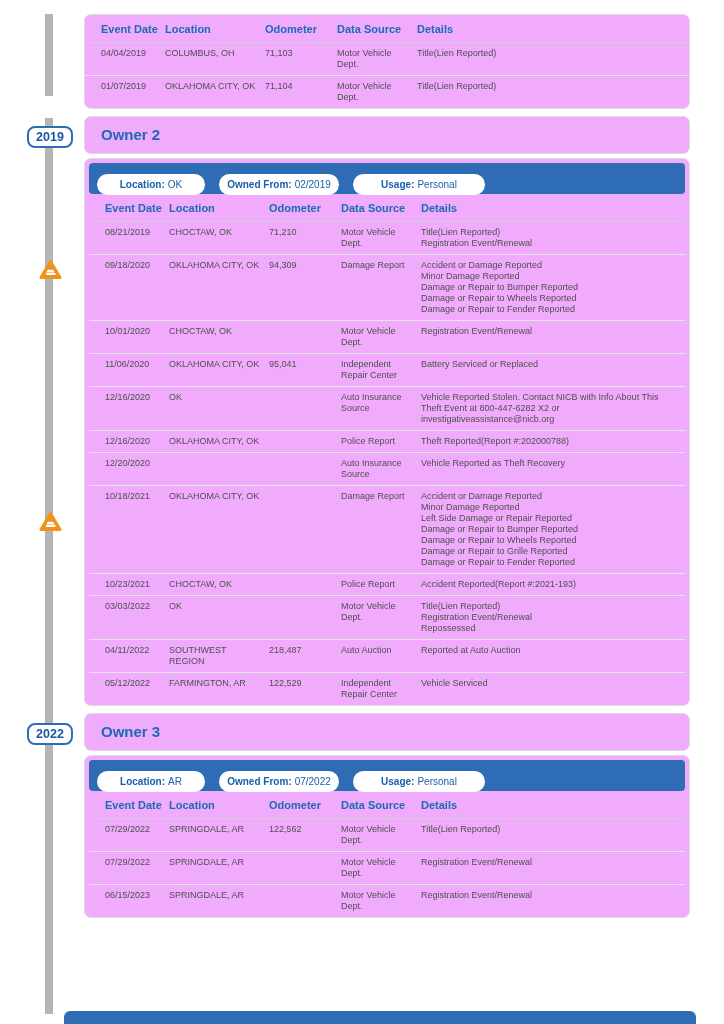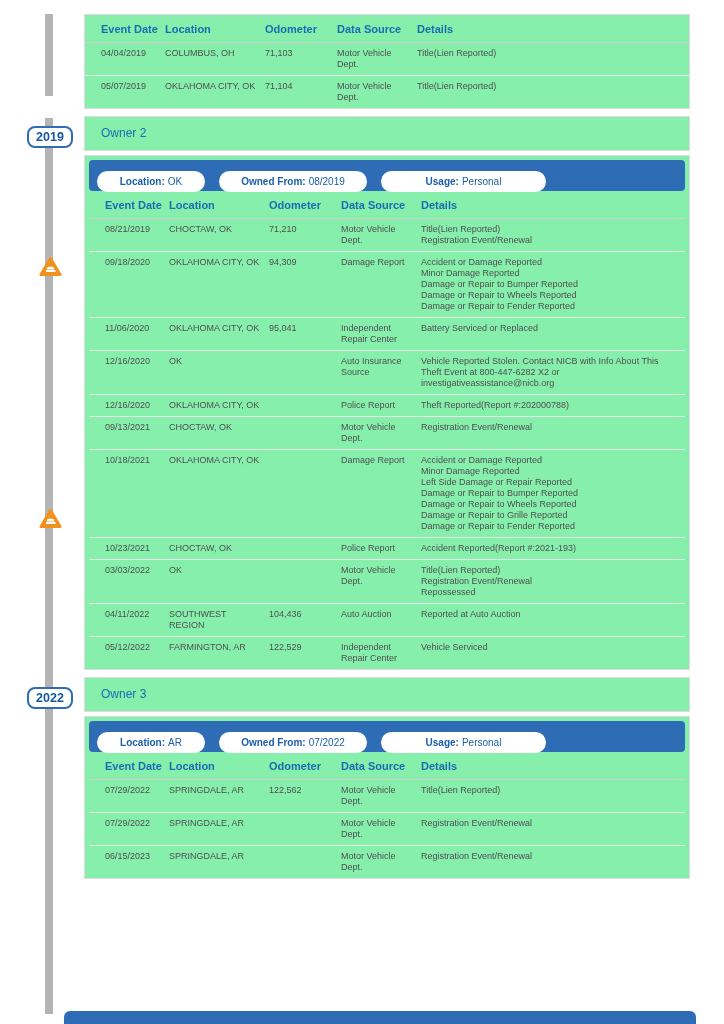--- a/index.html
+++ b/index.html
@@ -15,40 +15,40 @@
   .year-badge {
     position:absolute; left:-57px; top:10px; width:46px; height:22px;
     background:#fff; border:2px solid #2e6db5; border-radius:8px;
     color:#14589e; font-weight:bold; font-size:12.5px;
     display:flex; align-items:center; justify-content:center; z-index:3;
   }
   .warn { position:absolute; left:-46px; width:23px; height:21px; z-index:3; }
   
   .content { position:absolute; left:84px; top:0; width:606px; }
   .card {
-    background:#86efac; border:1px solid #dcdcdc; border-radius:0;
+    background:#f0abfc; border:1px solid #dcdcdc; border-radius:7px;
   }
   .card.table-card { margin-top:14px; }
   .section { position:relative; margin-top:7px; }
   .title-card { padding:9px 16px 10px; margin-bottom:4px; }
-  .owner-title { color:#1d6bb5; font-size:12px; font-weight:normal; }
+  .owner-title { color:#1d6bb5; font-size:15px; font-weight:bold; }
   .main-card { position:relative; padding:4px 4px 0; }
   .bluebar {
     background:#2e6db5; border-radius:4px; height:31px;
     display:flex; align-items:center; gap:14px; padding:0 8px;
   }
   .pill {
     background:#fff; border-radius:13px; height:21px;
     display:flex; align-items:center; justify-content:center;
     font-size:10px; color:#1a5fa8; white-space:nowrap; padding:0 10px;margin-top:11px;
   }
   .pill .lbl { font-weight:bold; margin-right:3px; }
   .pill.p-loc { width:108px; }
-  .pill.p-own { width:148px;text-align:right; }
-  .pill.p-use { width:165px; }
+  .pill.p-own { width:120px;text-align:right; }
+  .pill.p-use { width:132px; }
   
   table { width:100%; border-collapse:collapse; table-layout:fixed; }
   col.c-date {width:80px;} col.c-loc {width:100px;} col.c-odo {width:72px;}
   col.c-src {width:80px;} col.c-det {width:auto;}
   th {
     text-align:left; color:#1c6bb3; font-size:11px; font-weight:bold;
     padding:8px 6px 7px 0; border-bottom:1px solid #cfcfcf;
   }
   td {
     font-size:9px; line-height:11px; vertical-align:top;
@@ -91,21 +91,21 @@
         </thead>
       <tbody>
           <tr>
             <td>04/04/2019</td>
             <td>COLUMBUS, OH</td>
             <td>71,103</td>
             <td>Motor Vehicle Dept.</td>
             <td>Title(Lien Reported)</td>
           </tr>
           <tr>
-            <td>05/07/2019</td>
+            <td>01/07/2019</td>
             <td>OKLAHOMA CITY, OK</td>
             <td>71,104</td>
             <td>Motor Vehicle Dept.</td>
             <td>Title(Lien Reported)</td>
           </tr>
         </tbody>
     </table>
   </div>
 
   <div class="section">
@@ -126,21 +126,21 @@
           <path d="M7.5 13.5 q0.5-2.5 2-2.8 l4 0 q1.5 0.3 2 2.8 z M7 14 h9.5 v2 h-9.5 z" fill="#ffffff"></path>
         </svg>
       </div>
       <div class="bluebar">
         <div class="pill p-loc">
           <span class="lbl">Location:</span>
           <span>OK</span>
         </div>
         <div class="pill p-own">
           <span class="lbl">Owned From:</span>
-          <span>08/2019</span>
+          <span>02/2019</span>
         </div>
         <div class="pill p-use">
           <span class="lbl">Usage:</span>
           <span>Personal</span>
         </div>
       </div>
       <table>
         <colgroup>
             <col class="c-date">
             <col class="c-loc">
@@ -171,20 +171,27 @@
               <td>OKLAHOMA CITY, OK</td>
               <td>94,309</td>
               <td>Damage Report</td>
               <td>Accident or Damage Reported
 Minor Damage Reported
 Damage or Repair to Bumper Reported
 Damage or Repair to Wheels Reported
 Damage or Repair to Fender Reported</td>
             </tr>
             <tr>
+              <td>10/01/2020</td>
+              <td>CHOCTAW, OK</td>
+              <td></td>
+              <td>Motor Vehicle Dept.</td>
+              <td>Registration Event/Renewal</td>
+            </tr>
+            <tr>
               <td>11/06/2020</td>
               <td>OKLAHOMA CITY, OK</td>
               <td>95,041</td>
               <td>Independent Repair Center</td>
               <td>Battery Serviced or Replaced</td>
             </tr>
             <tr>
               <td>12/16/2020</td>
               <td>OK</td>
               <td></td>
@@ -192,25 +199,25 @@
               <td>Vehicle Reported Stolen. Contact NICB with Info About This Theft Event at 800-447-6282 X2 or investigativeassistance@nicb.org</td>
             </tr>
             <tr>
               <td>12/16/2020</td>
               <td>OKLAHOMA CITY, OK</td>
               <td></td>
               <td>Police Report</td>
               <td>Theft Reported(Report #:202000788)</td>
             </tr>
             <tr>
-              <td>09/13/2021</td>
-              <td>CHOCTAW, OK</td>
-              <td></td>
-              <td>Motor Vehicle Dept.</td>
-              <td>Registration Event/Renewal</td>
+              <td>12/20/2020</td>
+              <td></td>
+              <td></td>
+              <td>Auto Insurance Source</td>
+              <td>Vehicle Reported as Theft Recovery</td>
             </tr>
             <tr>
               <td>10/18/2021</td>
               <td>OKLAHOMA CITY, OK</td>
               <td></td>
               <td>Damage Report</td>
               <td>Accident or Damage Reported
 Minor Damage Reported
 Left Side Damage or Repair Reported
 Damage or Repair to Bumper Reported
@@ -230,21 +237,21 @@
               <td>OK</td>
               <td></td>
               <td>Motor Vehicle Dept.</td>
               <td>Title(Lien Reported)
 Registration Event/Renewal
 Repossessed</td>
             </tr>
             <tr>
               <td>04/11/2022</td>
               <td>SOUTHWEST REGION</td>
-              <td>104,436</td>
+              <td>218,487</td>
               <td>Auto Auction</td>
               <td>Reported at Auto Auction</td>
             </tr>
             <tr>
               <td>05/12/2022</td>
               <td>FARMINGTON, AR</td>
               <td>122,529</td>
               <td>Independent Repair Center</td>
               <td>Vehicle Serviced</td>
             </tr>

